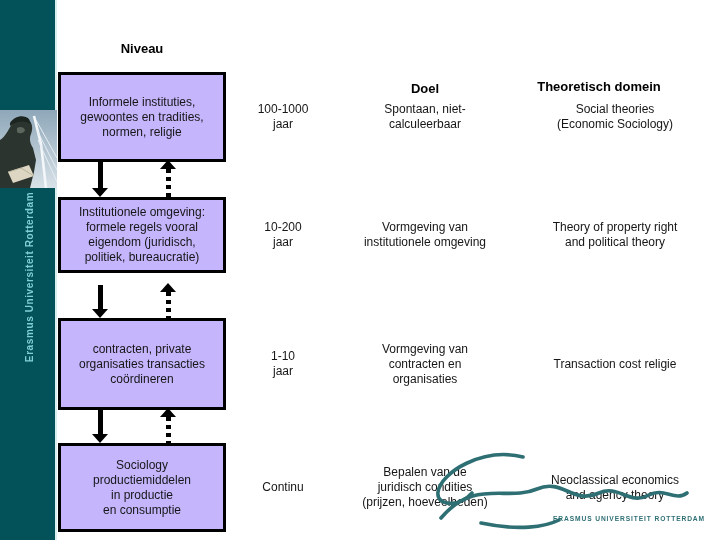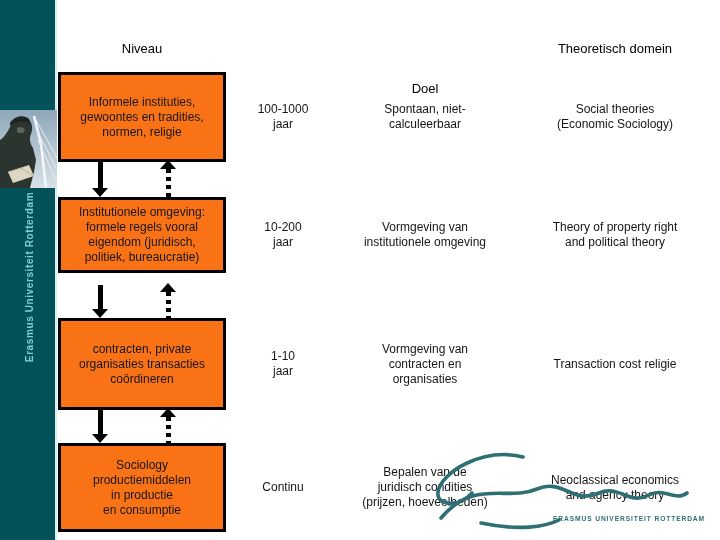--- a/index.html
+++ b/index.html
@@ -17,32 +17,32 @@
   .sidebar-title {
     position:absolute; left:29px; top:277px;
     transform:translate(-50%,-50%) rotate(-90deg);
     white-space:nowrap; font-size:10px; font-weight:bold;
     color:#7fd0d4; letter-spacing:0.6px;
   }
   
   .col-header {
     position:absolute; top:40px; height:16px;
     display:flex; align-items:center; justify-content:center;
-    font-weight:normal; font-size:13px; color:#000;
+    font-weight:bold; font-size:13px; color:#000;
   }
   .h1 { left:58px;  width:168px; }
   .h2 { left:233px; width:100px; }
   .h3 { left:335px; width:180px;margin-top:40px; }
-  .h4 { left:518px; width:194px; }
+  .h4 { left:502px; width:194px;margin-top:38px; }
   
   .cell {
     position:absolute; display:flex; align-items:center; justify-content:center;
     text-align:center; white-space:pre-line; font-size:12px; line-height:15px;
   }
-  .level-box { left:58px; width:168px; border:3px solid #000; background:#f97316; box-sizing:border-box; }
+  .level-box { left:58px; width:168px; border:3px solid #000; background:#c4b5fd; box-sizing:border-box; }
   .c-termijn { left:233px; width:100px; }
   .c-doel    { left:330px; width:190px; }
   .c-domein  { left:513px; width:204px; }
   .r1 { top:72px;  height:90px; }
   .r2 { top:197px; height:76px; }
   .r3 { top:318px; height:92px; }
   .r4 { top:443px; height:89px; }
   
   .gap { position:absolute; left:58px; width:168px; }
   .g1 { top:162px; height:35px; }

